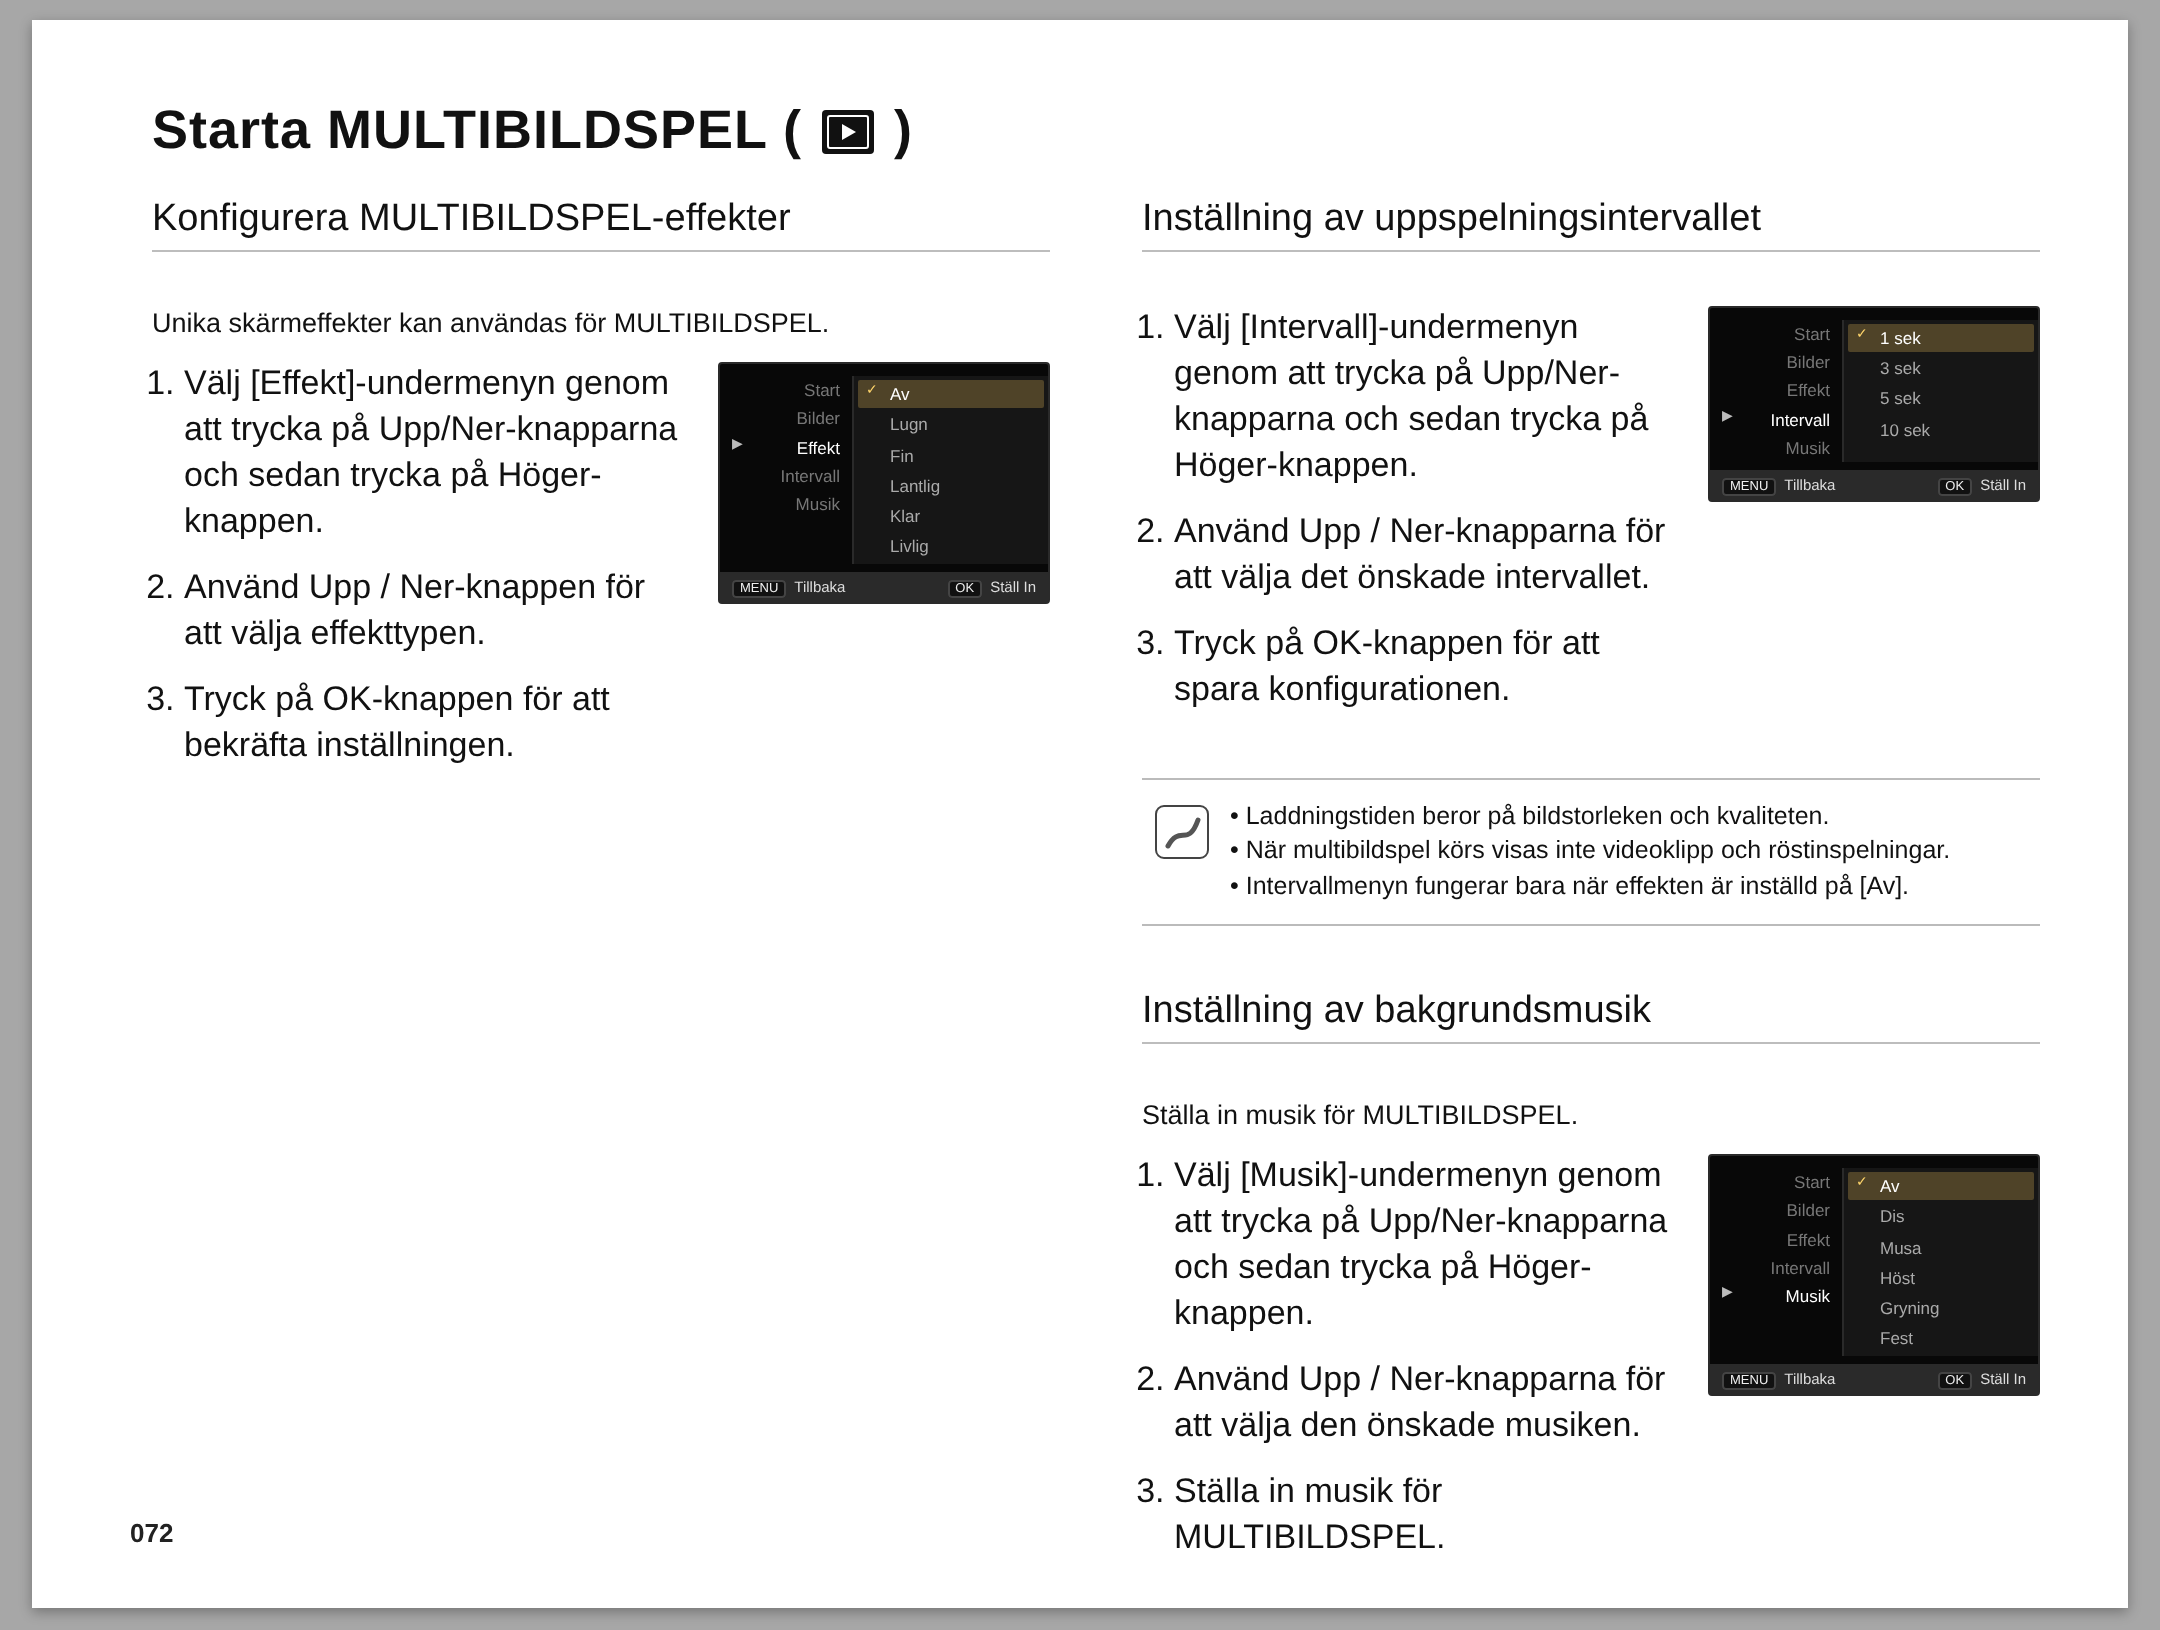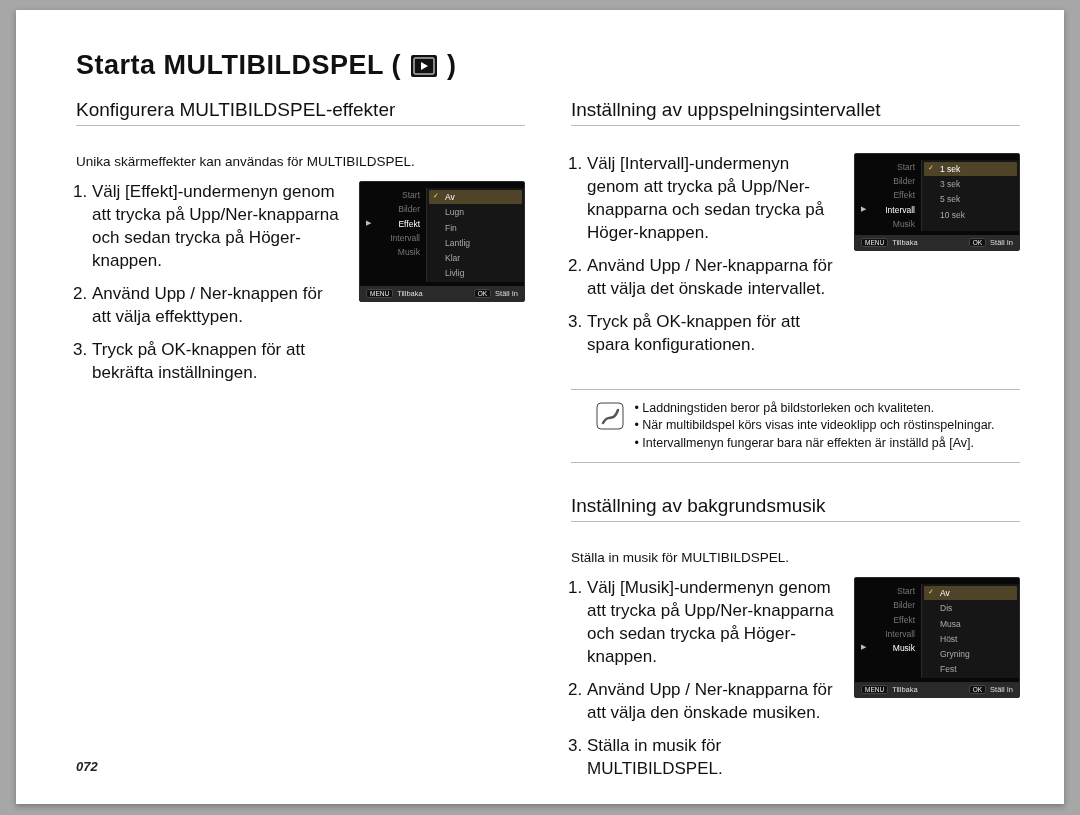--- a/index.html
+++ b/index.html
@@ -150,35 +150,33 @@
   
   .notebox {
     display: flex;
     gap: 10px;
     border-top: 1px solid #bbb;
     border-bottom: 1px solid #bbb;
     padding: 10px 6px;
     margin-top: 22px;
     font-size: 12.5px;
     line-height: 1.4;
-    justify-content: center;
   }
   .note-icon {
     flex-shrink: 0;
     width: 28px; height: 28px;
     margin-top: 2px;
   }
   .notebox ul { list-style: none; }
   .notebox li::before { content: "• "; }
 
   .pagenum {
     position: absolute;
-    left: 60px;
+    left: 49px;
     bottom: 30px;
-    font-style: italic;
     font-weight: 700;
     font-size: 13px;
     color: #222;
   }
 </style>
 </head>
 <body>
 
 <div class="page">
 

